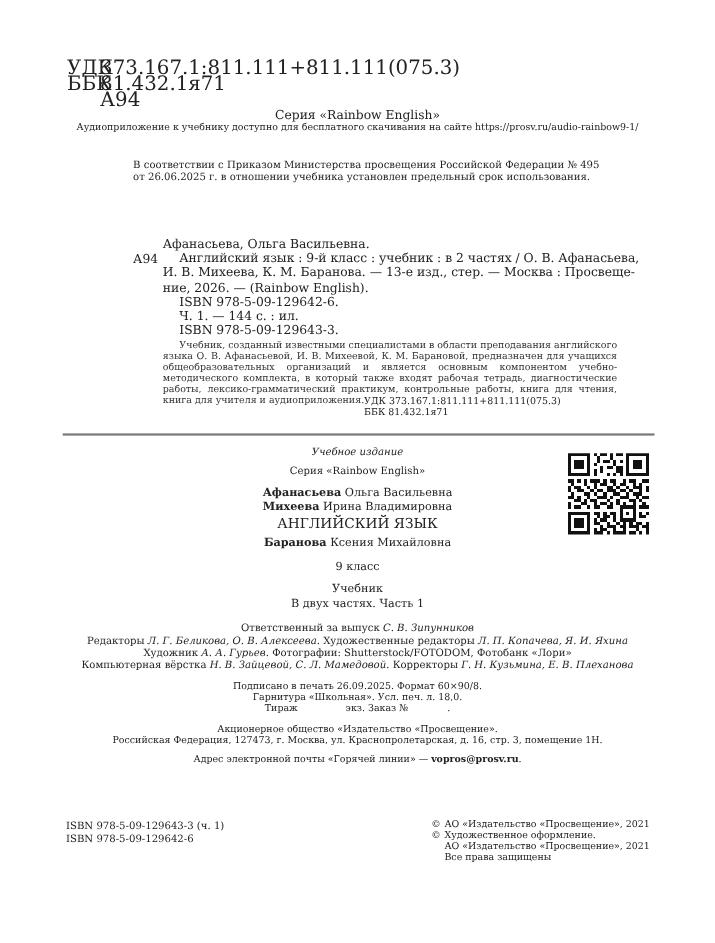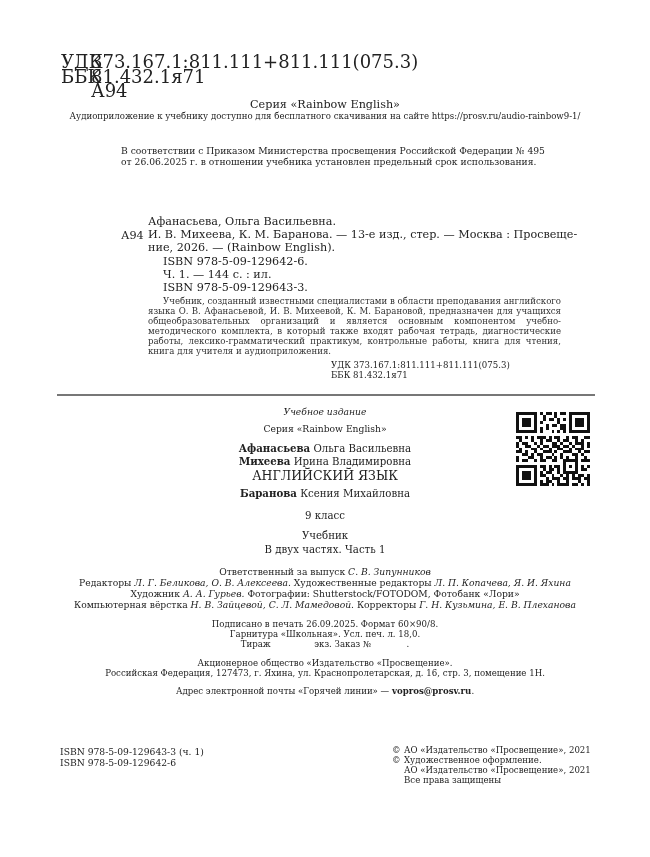--- a/index.html
+++ b/index.html
@@ -70,20 +70,21 @@
 <div id="audio-note" class="abs t9 center nowrap">Аудиоприложение к учебнику доступно для бесплатного скачивания на сайте https://prosv.ru/audio-rainbow9-1/</div>
 
 <div id="order-note" class="abs t10 nowrap">
   <div>В соответствии с Приказом Министерства просвещения Российской Федерации № 495</div>
   <div>от 26.06.2025 г. в отношении учебника установлен предельный срок использования.</div>
 </div>
 
 <div id="card" class="abs t12">
   <span class="a94-marker">А94</span>
   <span class="line bold">Афанасьева, Ольга Васильевна.</span>
+  <span class="line ind">Английский язык : 9-й класс : учебник : в 2 частях / О. В. Афанасьева,</span>
   <span class="line">И. В. Михеева, К. М. Баранова. — 13-е изд., стер. — Москва : Просвеще-</span>
   <span class="line">ние, 2026. — (Rainbow English).</span>
   <span class="line ind">ISBN 978-5-09-129642-6.</span>
   <span class="line ind">Ч. 1. — 144 с. : ил.</span>
   <span class="line ind">ISBN 978-5-09-129643-3.</span>
   <div class="annot t9">
     <p>Учебник, созданный известными специалистами в области преподавания английского языка О. В. Афанасьевой, И. В. Михеевой, К. М. Барановой, предназначен для учащихся общеобразовательных организаций и является основным компонентом учебно-методического комплекта, в который также входят рабочая тетрадь, диагностические работы, лексико-грамматический практикум, контрольные работы, книга для чтения, книга для учителя и аудиоприложения.</p>
   </div>
 </div>
 
@@ -142,21 +143,21 @@
   <span class="lower-line t9">Гарнитура «Школьная». Усл. печ. л. 18,0.</span>
   <span class="lower-line t9" style="margin-bottom:9px;">
     <span>Тираж</span>
     <span style="display:inline-block;width:38px;"></span>
     <span>экз. Заказ №</span>
     <span style="display:inline-block;width:30px;"></span>
     <span>.</span>
   </span>
 
   <span class="lower-line t9">Акционерное общество «Издательство «Просвещение».</span>
-  <span class="lower-line t9" style="margin-bottom:8px;">Российская Федерация, 127473, г. Яхина, ул. Краснопролетарская, д. 16, стр. 3, помещение 1Н.</span>
+  <span class="lower-line t9" style="margin-bottom:8px;">Российская Федерация, 127473, г. Москва, ул. Краснопролетарская, д. 16, стр. 3, помещение 1Н.</span>
 
   <span class="lower-line t9">
     <span>Адрес электронной почты «Горячей линии» —</span>
     <b>vopros@prosv.ru</b><span>.</span>
   </span>
 </div>
 
 <div id="qr" class="abs">
   <svg width="74" height="74" viewBox="0 0 25 25" shape-rendering="crispEdges">
     <rect width="25" height="25" fill="#fff"></rect>

